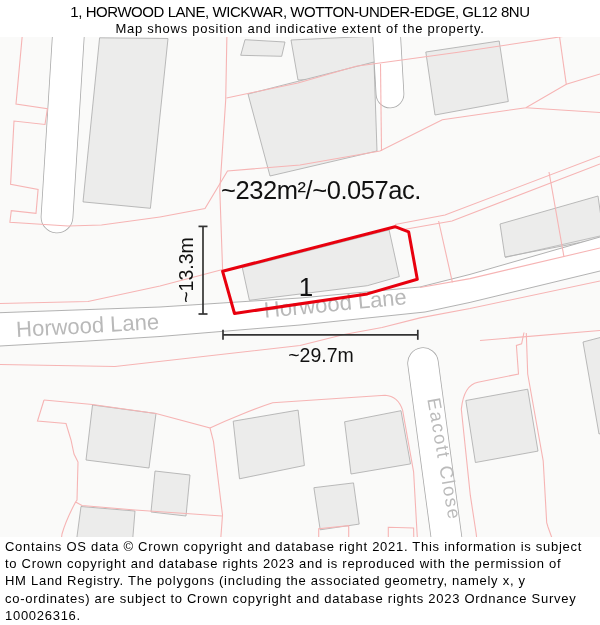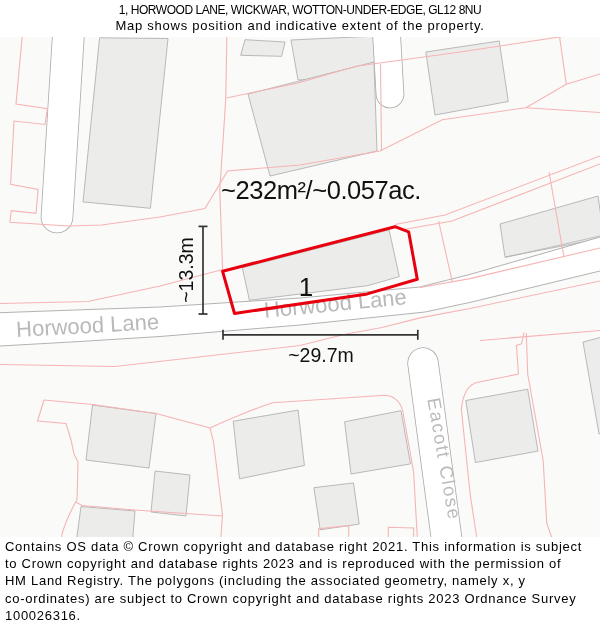--- a/index.html
+++ b/index.html
@@ -1,19 +1,19 @@
 <!DOCTYPE html>
 <html><head>
 <meta charset="utf-8">
 <style>
   html,body{margin:0;padding:0;background:#fff;}
   #page{position:relative;width:600px;height:625px;overflow:hidden;background:#fff;
         font-family:"Liberation Sans", sans-serif;}
   #hdr{position:absolute;top:0;left:0;width:600px;text-align:center;color:#000;}
-  #hdr .l1{font-size:12px;margin-top:3px;letter-spacing:-0.45px;}
+  #hdr .l1{font-size:15px;margin-top:3px;letter-spacing:-0.45px;}
   #hdr .l2{font-size:13px;margin-top:1px;letter-spacing:0.75px;}
   #map{position:absolute;top:37px;left:0;}
   #ftr{position:absolute;top:538px;left:0;width:600px;padding-left:5px;font-size:13px;
        letter-spacing:0.72px;line-height:17.2px;color:#000;background:#fff;}
 </style>
 </head>
 <body>
 <div id="page">
 
   <div id="hdr">

